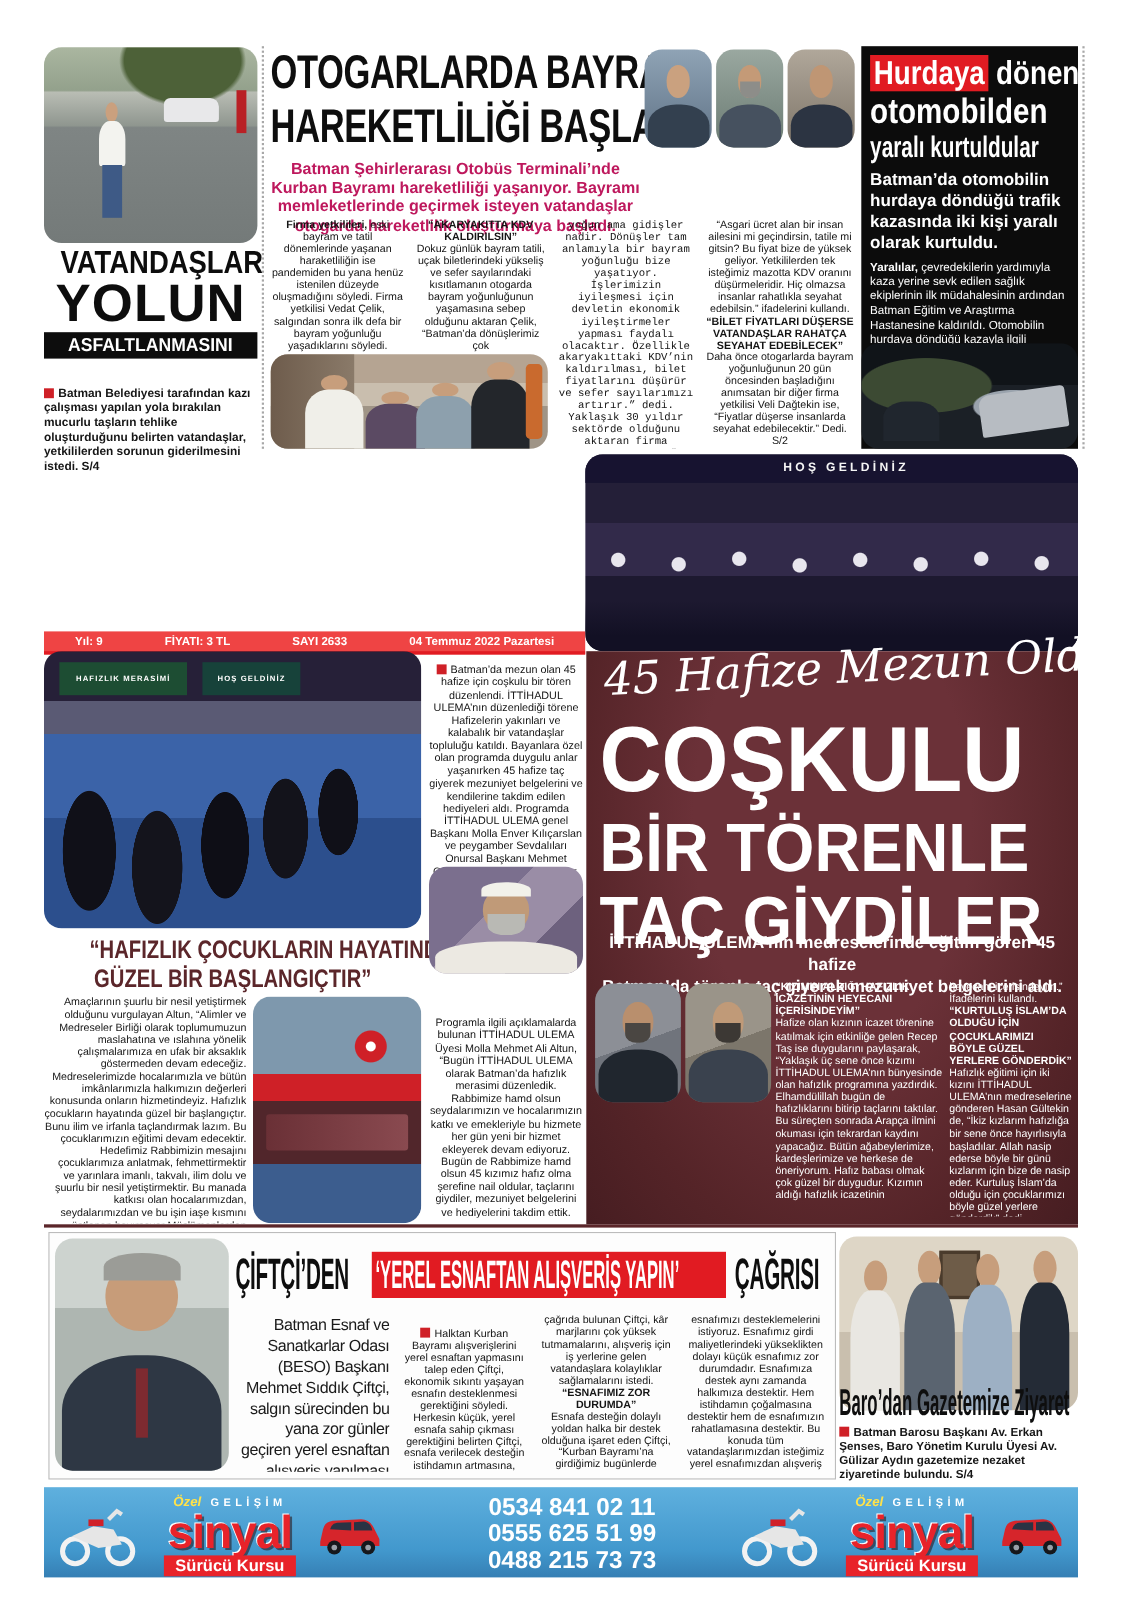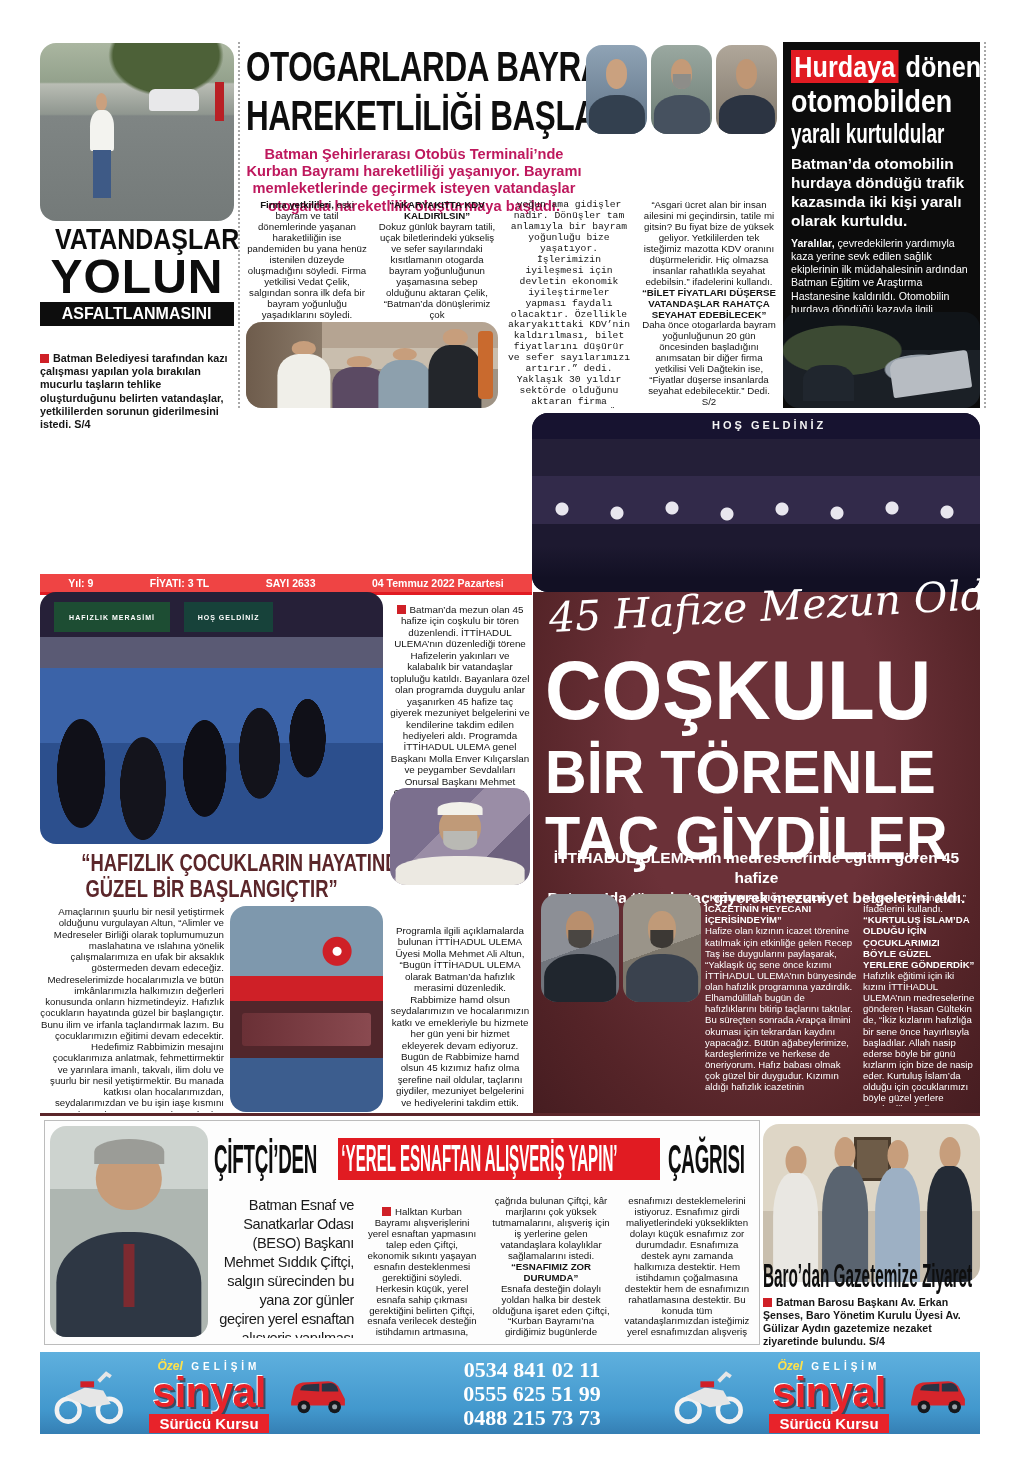--- a/index.html
+++ b/index.html
@@ -303,21 +303,21 @@
         <path d="M8,48 L12,30 Q14,20 26,18 L66,16 Q78,16 84,28 L92,44 L92,54 L8,54 Z" fill="#d6252b"></path>
         <path d="M22,30 Q24,22 32,21 L52,20 L52,32 Z" fill="#2a3344"></path>
         <path d="M56,20 L70,19 Q78,20 81,28 L82,32 L56,32 Z" fill="#2a3344"></path>
         <circle cx="28" cy="56" r="10" fill="#16181c"></circle>
           <circle cx="28" cy="56" r="4" fill="#9aa0a8"></circle>
         <circle cx="76" cy="56" r="10" fill="#16181c"></circle>
           <circle cx="76" cy="56" r="4" fill="#9aa0a8"></circle>
       </svg>
     </div>
 
-    <div class="abs" style="left:402px;top:6px;width:180px;text-align:center;color:#fff;font-family:Liberation Serif, serif;font-weight:700;font-size:22px;line-height:24px;">
+    <div class="abs" style="left:390px;top:6px;width:180px;text-align:center;color:#fff;font-family:Liberation Sans, sans-serif;font-weight:700;font-size:22px;line-height:24px;">
       <div>0534 841 02 11</div>
       <div>0555 625 51 99</div>
       <div>0488 215 73 73</div>
     </div>
 
     <div class="abs" style="left:630px;top:4px;width:300px;height:74px;">
       <svg width="76" height="62" viewBox="0 0 100 80" style="position:absolute;left:0;top:8px;">
         <circle cx="24" cy="60" r="15" fill="none" stroke="#f2f2f2" stroke-width="6"></circle>
         <circle cx="78" cy="60" r="15" fill="none" stroke="#f2f2f2" stroke-width="6"></circle>
         <path d="M20,42 L46,30 L70,34 L80,52 L52,56 Z" fill="#e6e6e6"></path>

